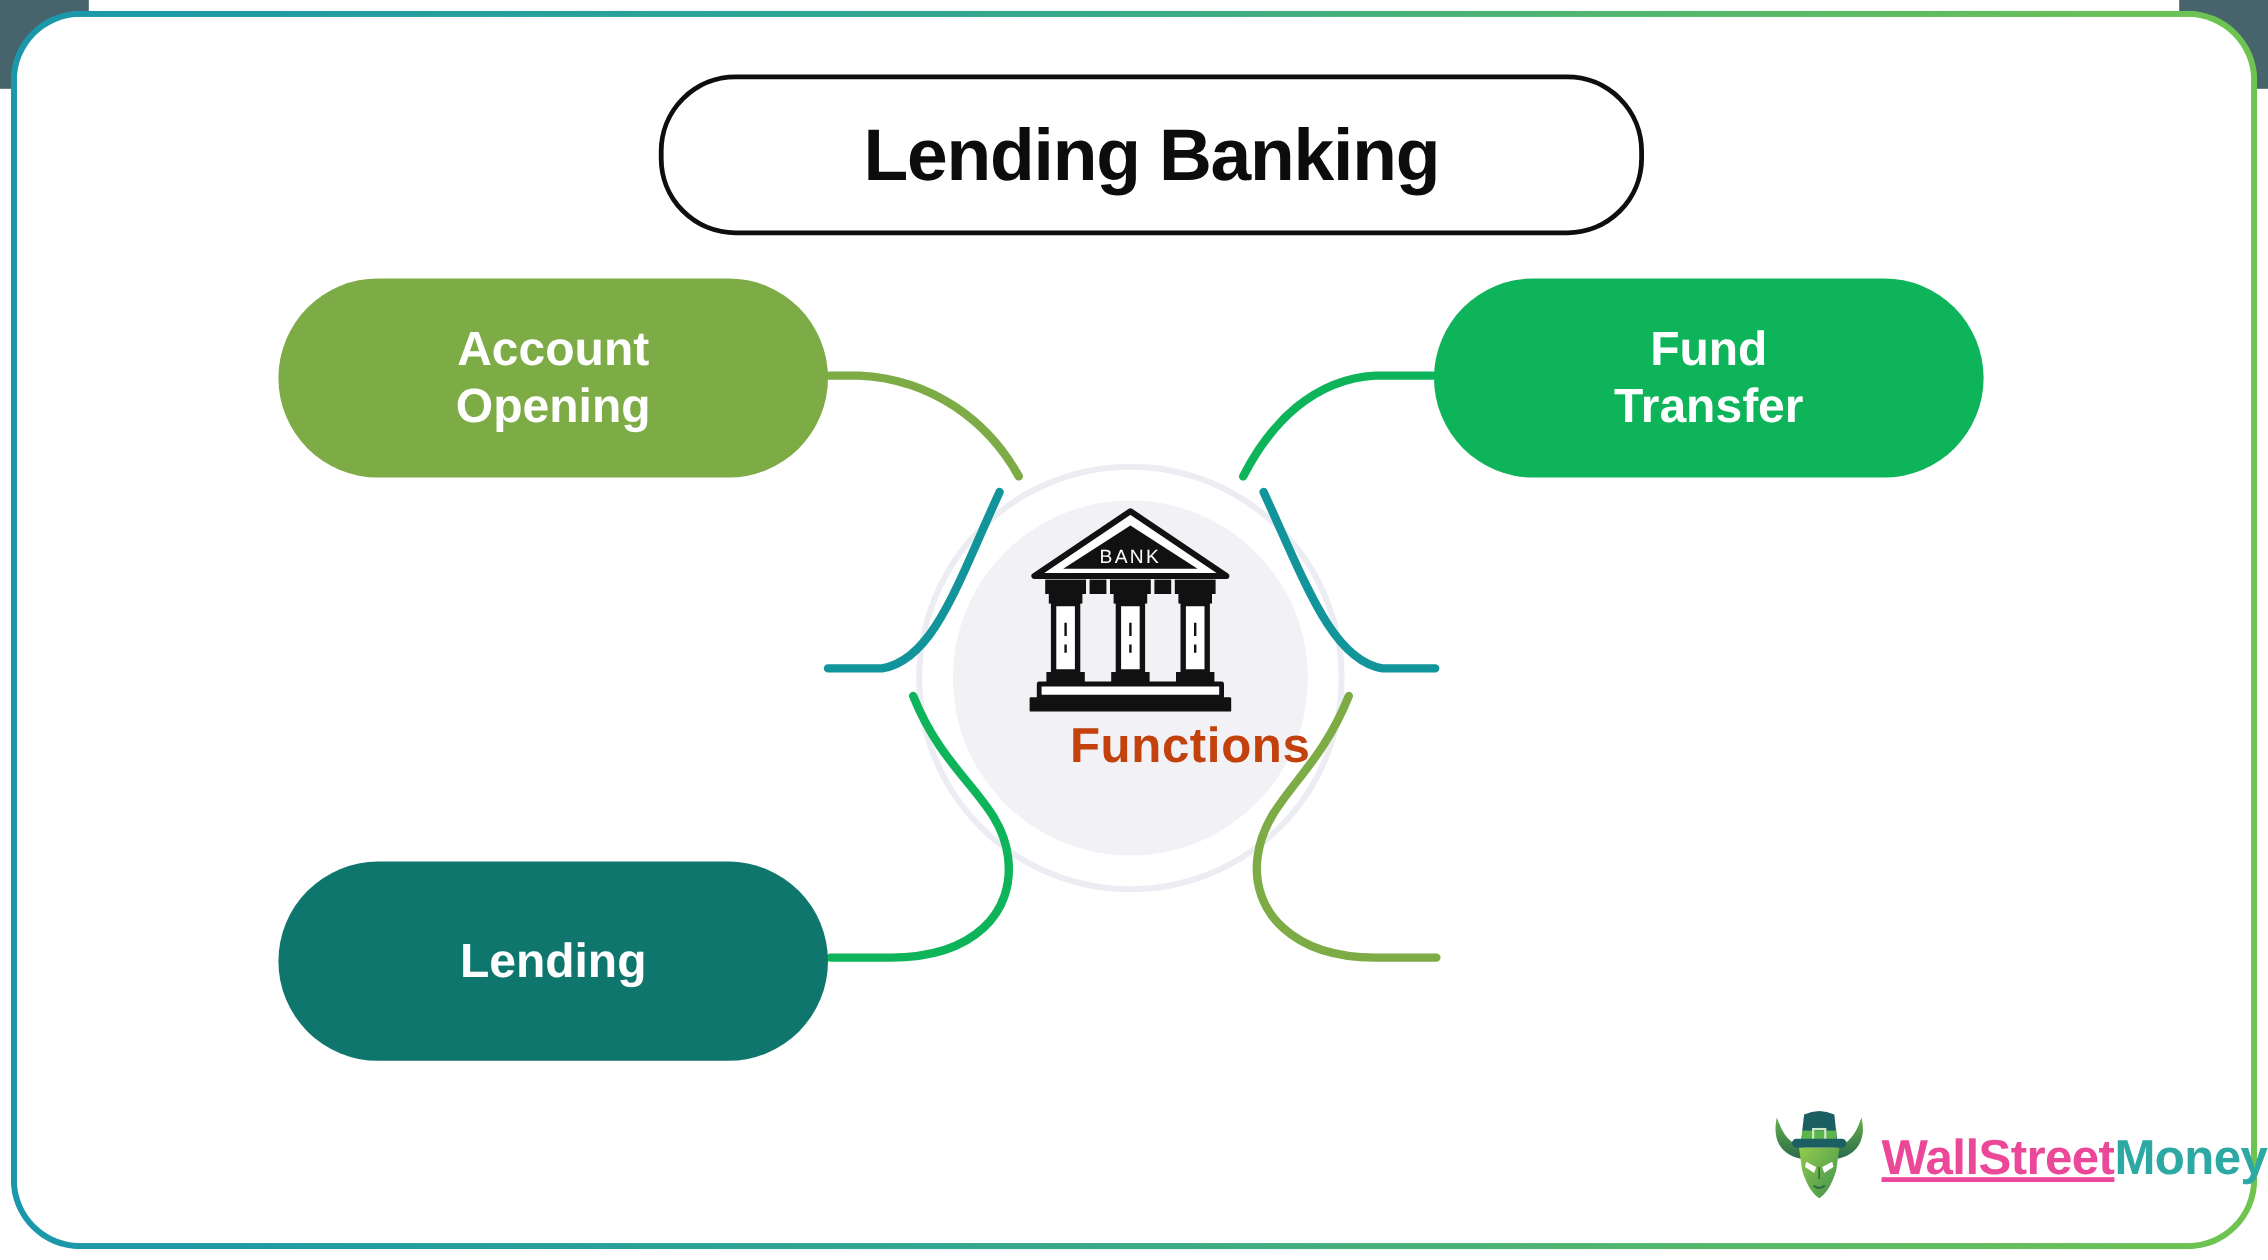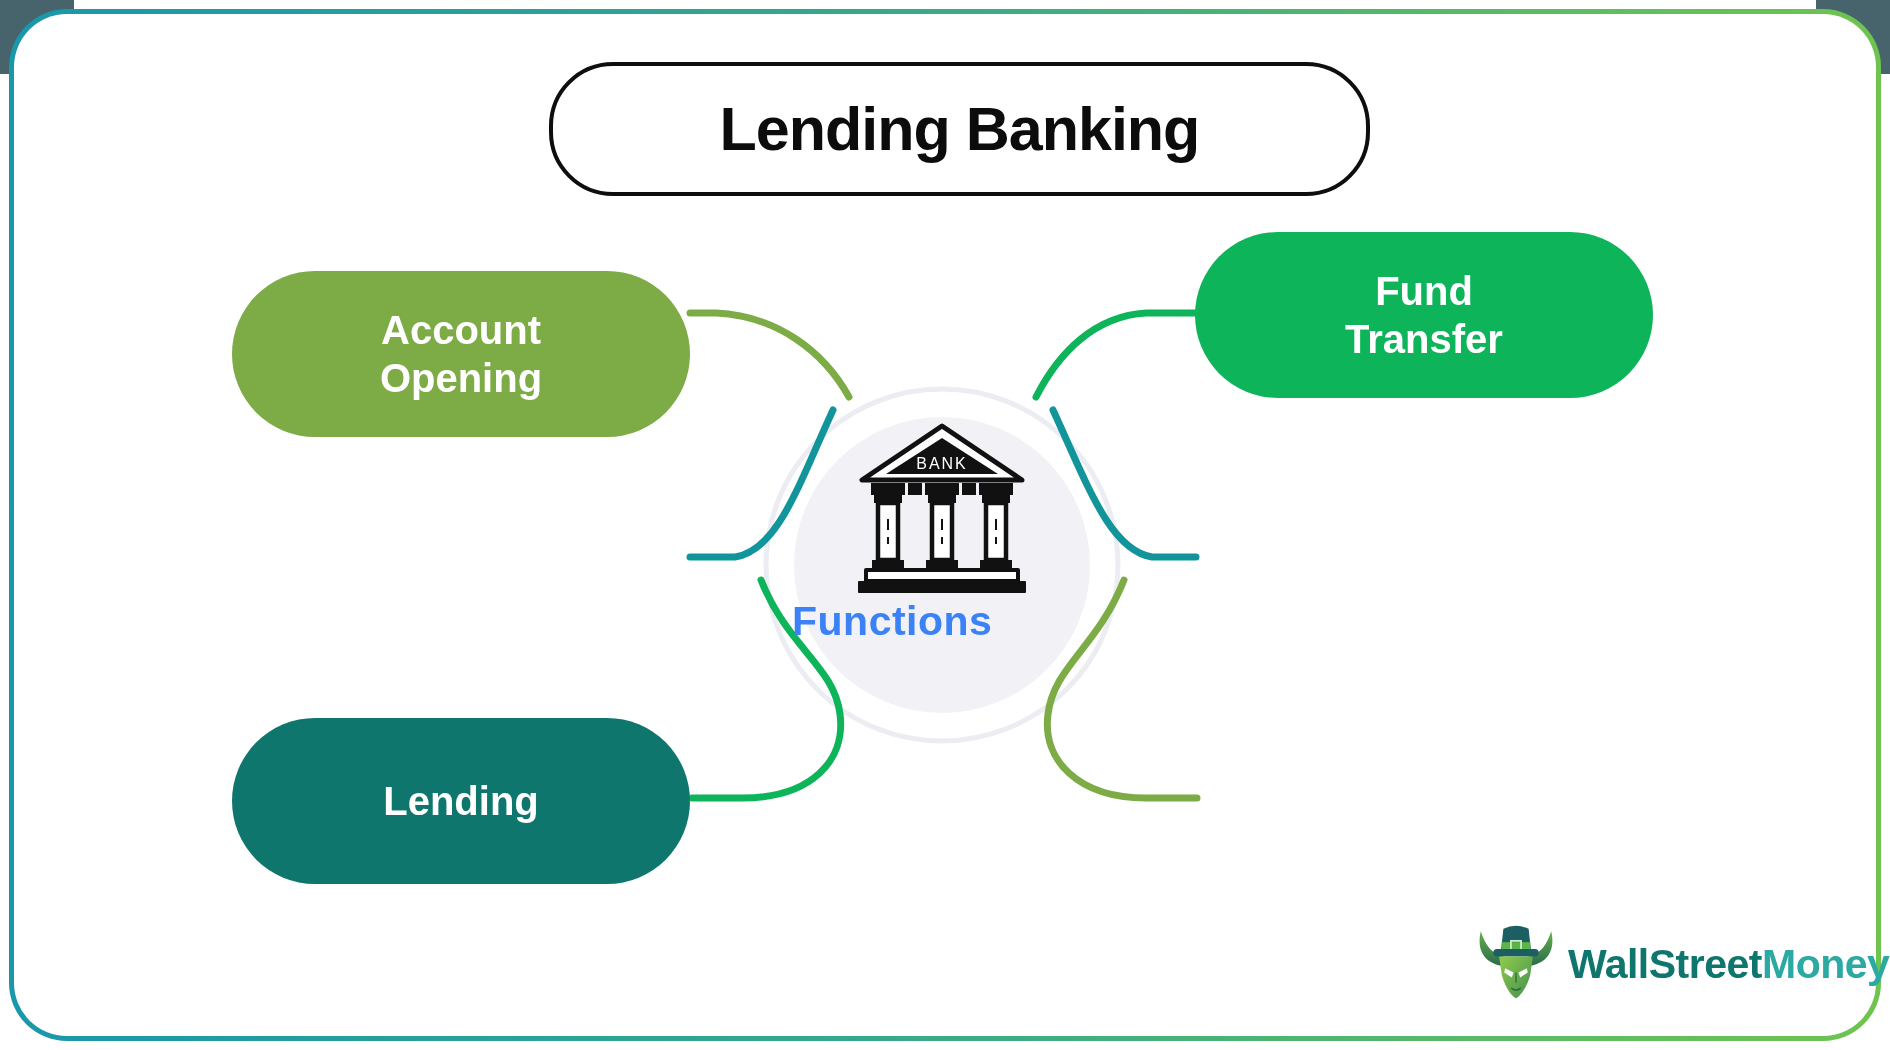--- a/index.html
+++ b/index.html
@@ -21,22 +21,22 @@
         display:flex;align-items:center;justify-content:center;text-align:center;
         color:#ffffff;font-size:40px;font-weight:700;line-height:1.2;
         white-space:pre-line;letter-spacing:0;}
   .p1{left:232px;top:232px}
   .p2{left:232px;top:480px}
   .p3{left:232px;top:718px}
   .p4{left:1195px;top:232px}
   .p5{left:1195px;top:480px}
   .p6{left:1195px;top:718px}
   .bank-icon{position:absolute;left:856px;top:422px;z-index:3;}
-  .functions-label{position:absolute;left:792px;top:598px;width:300px;text-align:left;
-                   font-size:41px;font-weight:700;color:#3b82f6;z-index:3;letter-spacing:0.5px;}
+  .functions-label{position:absolute;left:792px;top:598px;width:300px;text-align:right;
+                   font-size:41px;font-weight:700;color:#c2410c;z-index:3;letter-spacing:0.5px;}
   .logo{position:absolute;left:1474px;top:922px;display:flex;align-items:center;z-index:3;}
   .logo-text{font-size:41px;font-weight:700;letter-spacing:-0.5px;margin-left:10px;}
 </style>
 </head>
 <body>
 
 <div id="canvas">
 
   <div class="corner tl"></div>
   <div class="corner tr"></div>
@@ -52,21 +52,21 @@
       <path d="M1196 313 H1146 C1095 316 1059 352 1036 397" stroke="#0db45a"></path>
       <path d="M1196 557 H1152 C1110 550 1088 486 1053 410" stroke="#12949b"></path>
       <path d="M1197 798 H1146 C1078 798 1042 760 1048 714 C1054 666 1097 648 1124 580" stroke="#7dab45"></path>
     </g>
   </svg>
 
   <div class="title-box">
     <span>Lending Banking</span>
   </div>
 
-  <div class="pill p1" style="background-color: rgb(125, 171, 69); margin-top: 39px;">Account
+  <div class="pill p1" style="background-color: rgb(125, 171, 69);">Account
 Opening</div>
   <div class="pill p3" style="background-color: #0f766e;">Lending</div>
   <div class="pill p4" style="background-color: rgb(13, 180, 90);">Fund
 Transfer</div>
 
   <svg class="bank-icon" width="172" height="172" viewBox="0 0 172 172">
     <g stroke-linejoin="round">
       <path d="M86 4 L6 58 H166 Z" fill="#ffffff" stroke="#111111" stroke-width="5"></path>
       <path d="M86 16 L30 52 H142 Z" fill="#111111"></path>
       <text x="86" y="47" text-anchor="middle" font-size="16" letter-spacing="2" font-family="Liberation Sans, sans-serif" fill="#ffffff">BANK</text>
@@ -110,17 +110,17 @@
       <rect x="33" y="24" width="34" height="9" fill="#5cb548"></rect>
       <rect x="44" y="22.5" width="12" height="11.5" fill="none" stroke="#cfe9c4" stroke-width="2.2"></rect>
       <rect x="23" y="32" width="54" height="9" rx="4.5" fill="#1c5f63"></rect>
       <path d="M30 41 L70 41 L67 63 C62 80 55 88 50 91 C45 88 38 80 33 63 Z" fill="url(#faceGrad)"></path>
       <path d="M37 55 L47 60 L45 66 L36 60 Z" fill="#ffffff"></path>
       <path d="M63 55 L53 60 L55 66 L64 60 Z" fill="#ffffff"></path>
       <path d="M45 79 Q50 83 55 79" stroke="#2b6b3f" stroke-width="2" fill="none" stroke-linecap="round"></path>
       <path d="M50 60 v12" stroke="#2b6b3f" stroke-width="1.6"></path>
     </svg>
     <div class="logo-text">
-      <span style="color: #0f766e;">WallStreet</span><span style="color: rgb(43, 169, 162);">Money</span>
+      <span style="color: #ec4899; text-decoration: underline;">WallStreet</span><span style="color: rgb(43, 169, 162);">Money</span>
     </div>
   </div>
 
 </div>
 
 </body></html>

